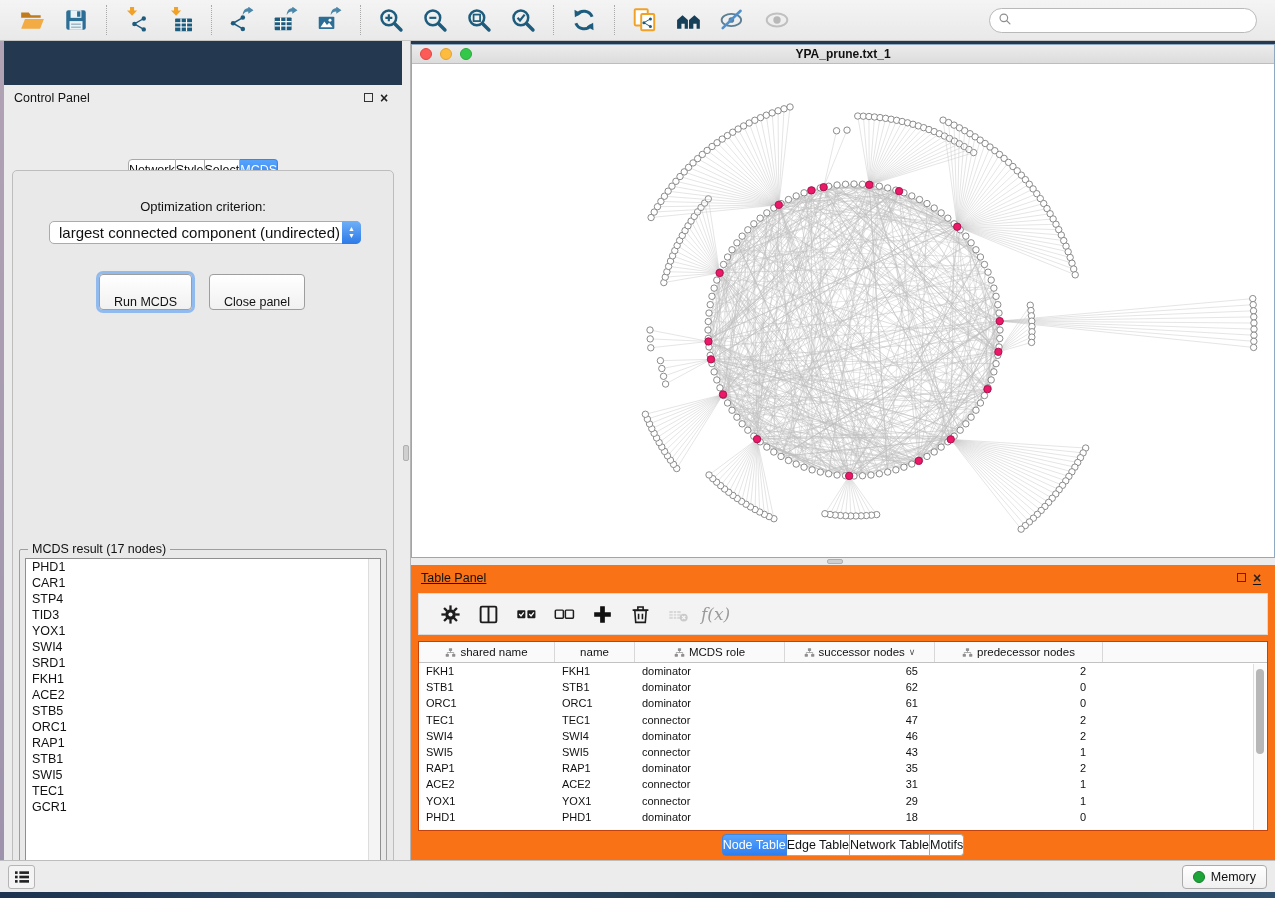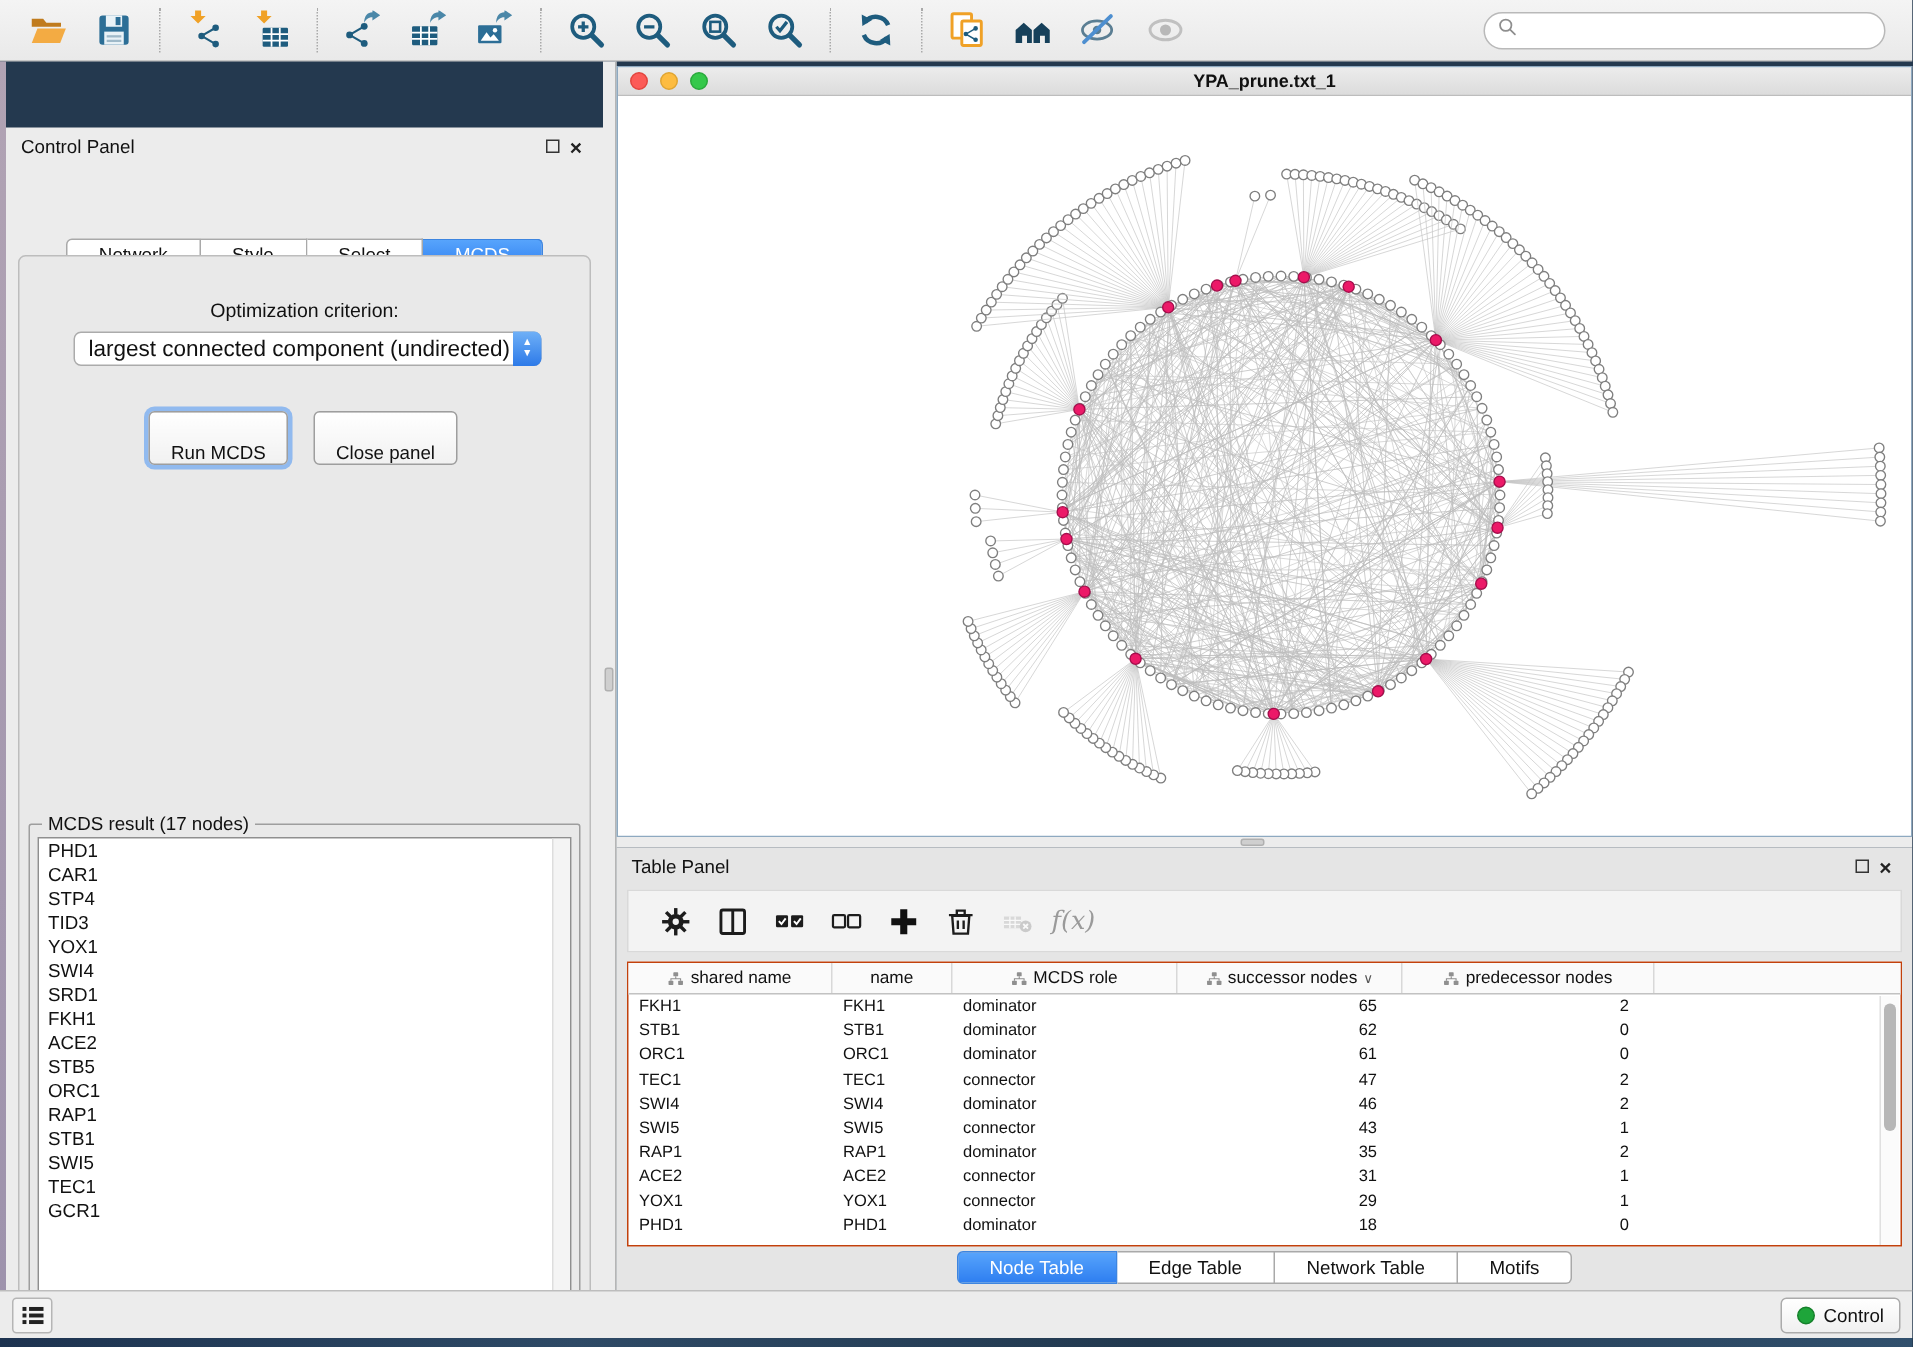--- a/index.html
+++ b/index.html
@@ -35,21 +35,21 @@
     background:linear-gradient(90deg,#1d3350,#2e4a66 30%,#22394f 60%,#31506d); }
 
   
   #control-panel { left:4px; top:41px; width:398px; height:819px; background:#ececec;margin-top:44px; }
   .panel-titlebar { height:26px; display:flex; align-items:center; padding:0 10px; font-size:12.5px; }
   .panel-titlebar .spacer { flex:1; }
   .win-btn { font-size:12px; color:#222; width:16px; text-align:center; cursor:pointer; line-height:16px; }
   .float-glyph { display:inline-block; width:9px; height:9px; border:1.5px solid #333; }
   .seg-tabs { display:flex; justify-content:center; }
   .seg-tab {
-    font-size:12.5px; padding:3px 21px; background:#fff; border:1px solid #a9a9a9;
+    font-size:12.5px; padding:3px 0; background:#fff; border:1px solid #a9a9a9;
     border-left:none; cursor:pointer; color:#111; line-height:14px;
   }
   .seg-tab:first-child { border-left:1px solid #a9a9a9; border-radius:4px 0 0 4px; }
   .seg-tab:last-child { border-radius:0 4px 4px 0; }
   .seg-tab.active { background:linear-gradient(#57a4fc,#2e7ef0); border-color:#3d85e0; color:#fff; }
   #cp-inner {
     position:absolute; left:8px; top:85px; width:382px; height:768px;
     background:#e9e9e9; border:1px solid #bdbdbd; border-radius:5px;
   }
   #cp-tabs { position:absolute; left:0; top:74px; width:398px; }
@@ -103,21 +103,21 @@
     display:flex; align-items:center; position:relative;
   }
   .traffic { width:12px; height:12px; border-radius:50%; margin-left:8px; cursor:pointer; }
   .t-red { background:#fc5b57; border:1px solid #e2463f; }
   .t-yellow { background:#fdbc40; border:1px solid #e0a532; }
   .t-green { background:#34c84a; border:1px solid #2aa93c; }
   #network-title { position:absolute; left:0; right:0; text-align:center; font-size:12px; font-weight:bold; }
   #network-canvas { position:relative; width:862px; height:493px; background:#fff; overflow:hidden; }
 
   
-  #table-panel { left:411px; top:565px; width:864px; height:295px; background:#e5e5e5; }
+  #table-panel { left:411px; top:565px; width:864px; height:295px; background:#f97316;text-decoration:underline; }
   #tp-toolbar {
     position:absolute; left:7px; top:28px; width:850px; height:42px;
     background:#f3f3f3; border:1px solid #d9d9d9; display:flex; align-items:center; padding-left:12px;
   }
   .tp-icon { width:26px; height:26px; margin:0 6px; display:flex; align-items:center; justify-content:center; cursor:pointer; }
   .tp-icon svg { width:21px; height:21px; }
   .tp-icon.disabled { opacity:.5; cursor:default; }
   #fx-label { font-family:"DejaVu Serif",serif; font-style:italic; font-size:17px; color:#9a9a9a; margin-left:4px; }
   #node-table { position:absolute; left:7px; top:76px; width:850px; height:190px; background:#fff; border:1px solid #c2410c; }
   .tbl-header { display:flex; height:21px; background:#fafafa; border-bottom:1px solid #c2c2c2; }
@@ -1649,17 +1649,17 @@
       <rect x="1" y="6.5" width="3" height="3"></rect>
           <rect x="6" y="6.5" width="11" height="3"></rect>
       <rect x="1" y="11.5" width="3" height="3"></rect>
           <rect x="6" y="11.5" width="11" height="3"></rect>
         </g>
     </svg>
   </div>
   <span class="spacer"></span>
   <div id="memory-btn">
     <span id="memory-dot"></span>
-    <span>Control</span>
+    <span>Memory</span>
   </div>
 </div>
 
 <div id="desktop-bottom" class="abs"></div>
 
 </body></html>

